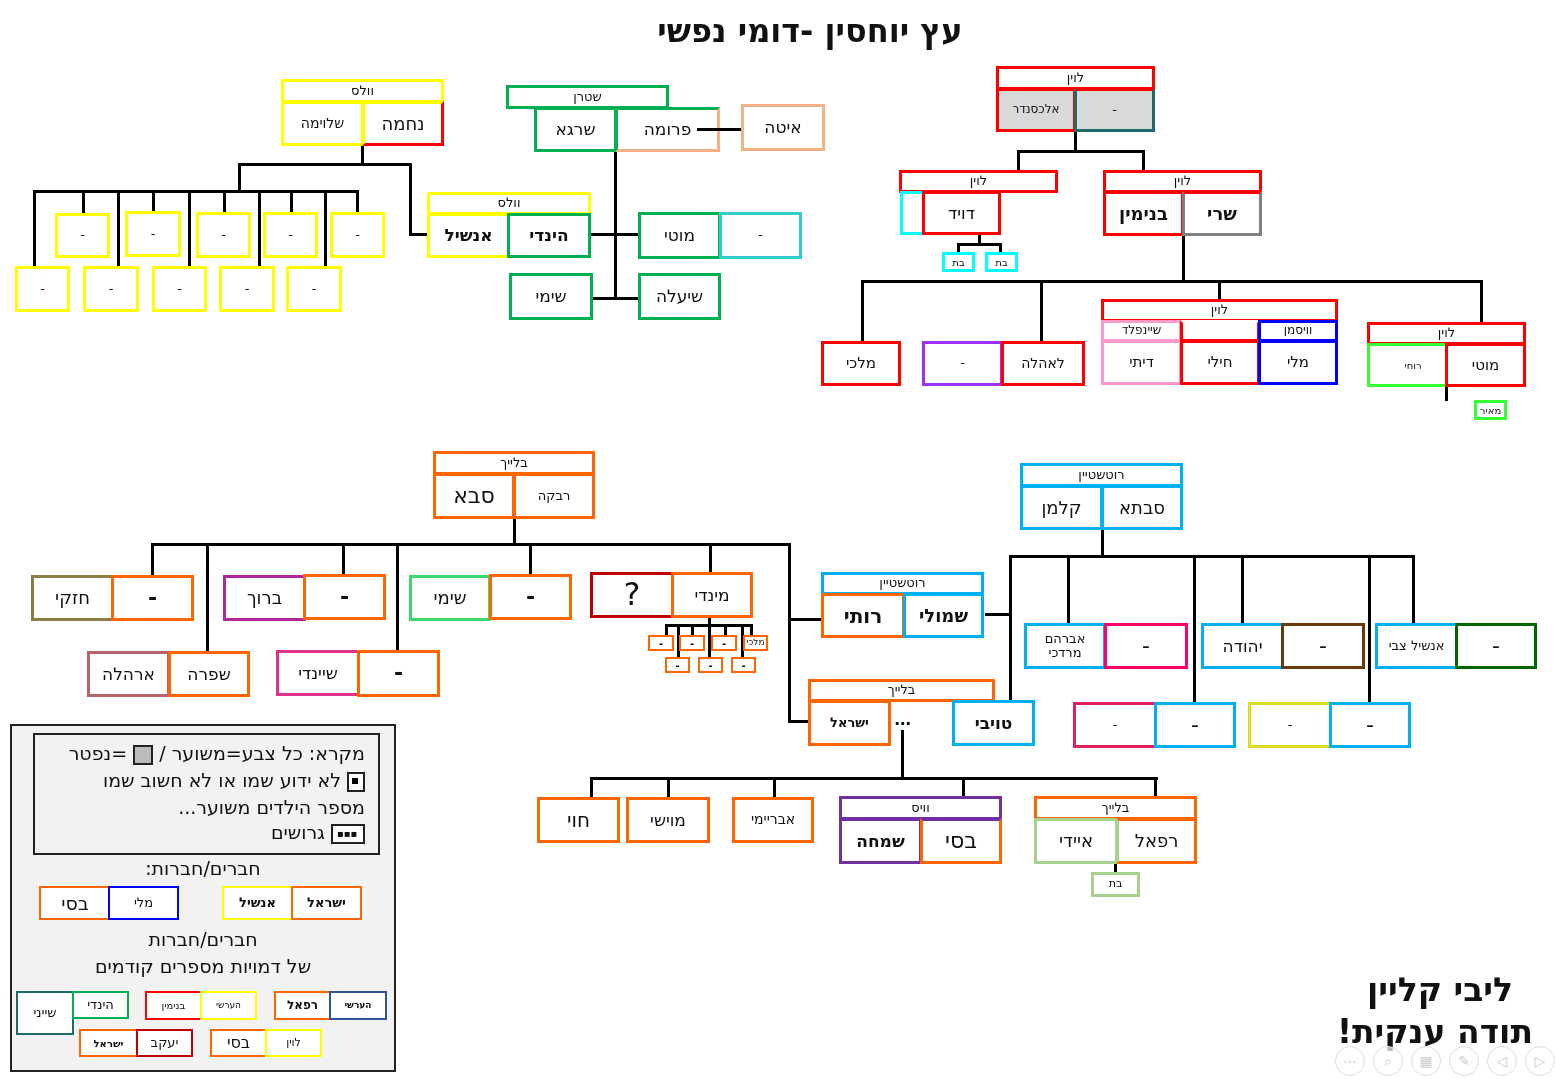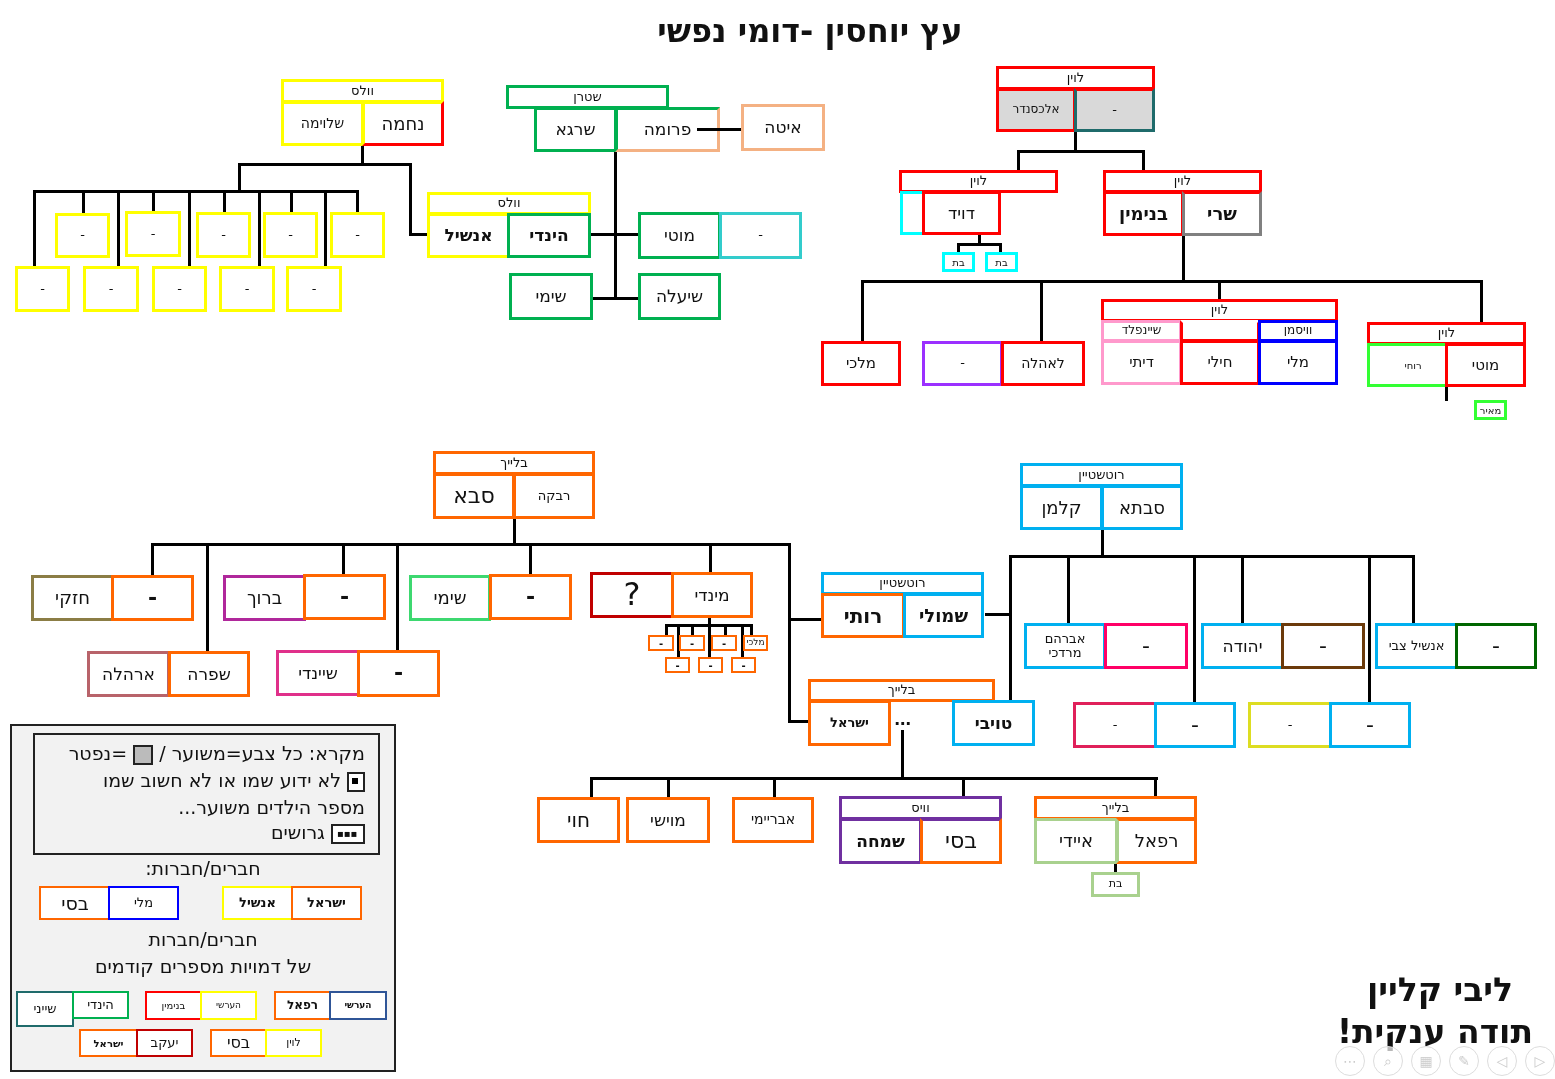--- a/index.html
+++ b/index.html
@@ -257,21 +257,21 @@
 <div class="lgtext" style="left:10px;width:386px;text-align:center;top:857px;">חברים/חברות:</div>
 
 <div class="box big" style="left:39px;top:886px;width:72px;height:34px;border-color:#ff6600;border-width:2px;font-size:19px;">בסי</div>
 <div class="box small" style="left:108px;top:886px;width:71px;height:34px;border-color:#0000ff;border-width:2px;">מלי</div>
 <div class="box small bold" style="left:222px;top:886px;width:71px;height:34px;border-color:#ffff00;border-width:2px;">אנשיל</div>
 <div class="box small bold" style="left:291px;top:886px;width:71px;height:34px;border-color:#ff6600;border-width:2px;">ישראל</div>
 
 <div class="lgtext" style="left:10px;width:386px;text-align:center;top:928px;">חברים/חברות</div>
 <div class="lgtext" style="left:10px;width:386px;text-align:center;top:955px;">של דמויות מספרים קודמים</div>
 
-<div class="box small" style="left:16px;top:991px;width:58px;height:36px;border-color:#1f6b6b;border-width:2px;">שייני</div>
+<div class="box small" style="left:16px;top:991px;width:58px;height:44px;border-color:#1f6b6b;border-width:2px;">שייני</div>
 <div class="box small" style="left:72px;top:991px;width:57px;height:28px;border-color:#00b050;border-width:2px;">הינדי</div>
 <div class="box tiny" style="left:145px;top:991px;width:57px;height:29px;border-color:#ff0000;border-width:2px;">בנימין</div>
 <div class="box tiny" style="left:200px;top:991px;width:57px;height:29px;border-color:#ffff00;border-width:2px;font-size:9px;">הערשי</div>
 <div class="box small bold" style="left:274px;top:991px;width:57px;height:29px;border-color:#ff6600;border-width:2px;font-size:12px;">רפאל</div>
 <div class="box tiny bold" style="left:329px;top:991px;width:58px;height:29px;border-color:#2f5597;border-width:2px;font-size:9px;">הערשי</div>
 
 <div class="box tiny bold" style="left:79px;top:1029px;width:59px;height:28px;border-color:#ff6600;border-width:2px;">ישראל</div>
 <div class="box small" style="left:136px;top:1029px;width:57px;height:28px;border-color:#c00000;border-width:2px;">יעקב</div>
 <div class="box" style="left:210px;top:1029px;width:57px;height:28px;border-color:#ff6600;border-width:2px;font-size:16px;">בסי</div>
 <div class="box tiny" style="left:265px;top:1029px;width:57px;height:28px;border-color:#ffff00;border-width:2px;font-size:11px;">לוין</div>

